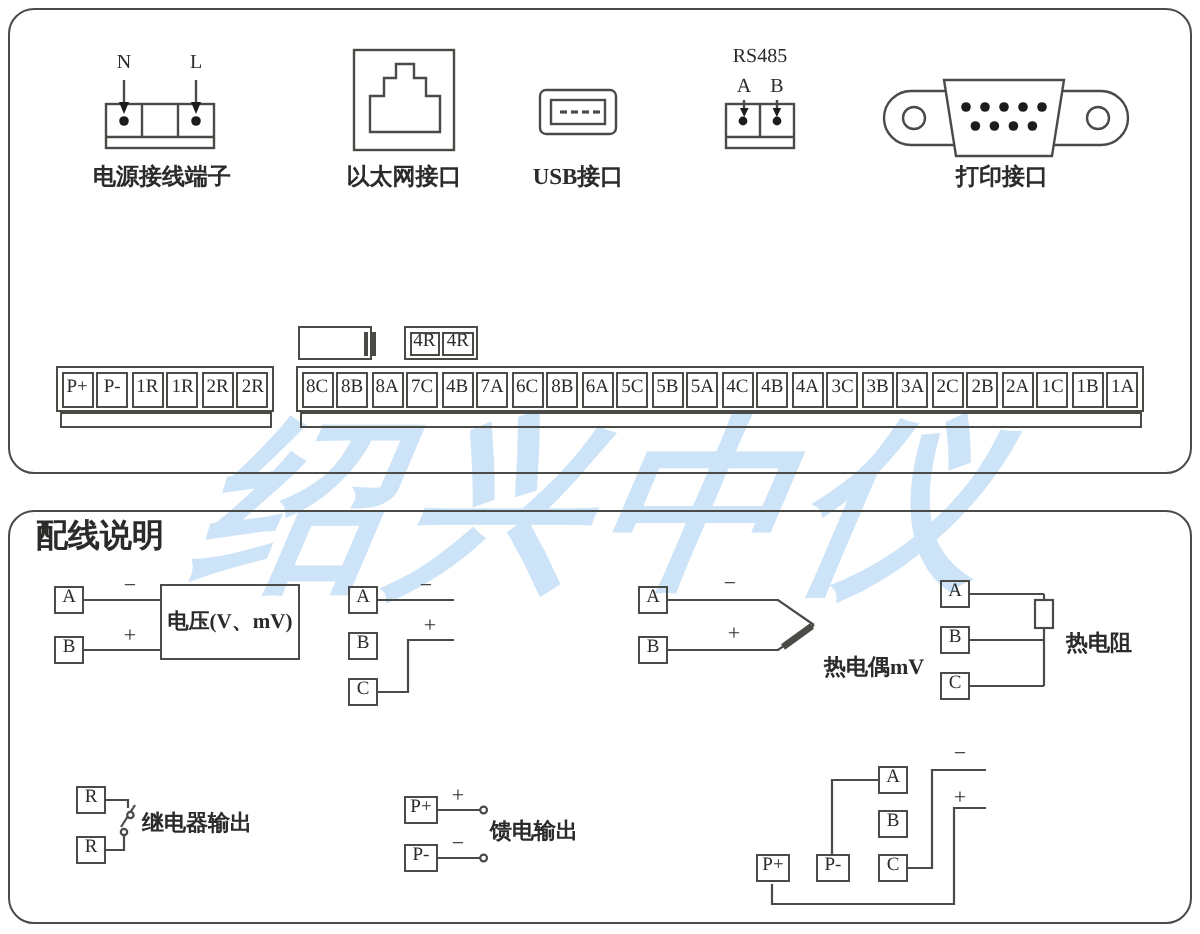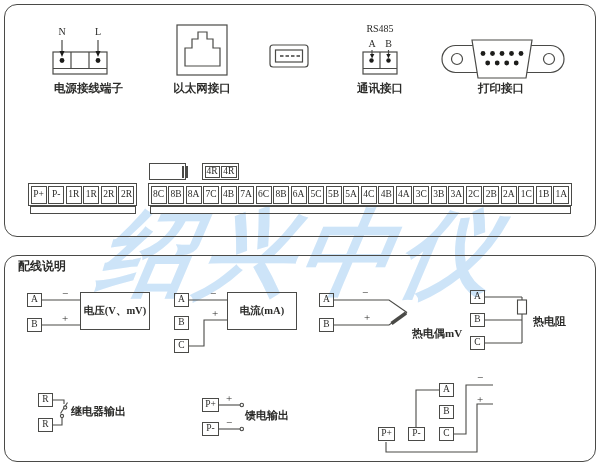--- a/index.html
+++ b/index.html
@@ -116,28 +116,28 @@
       <circle cx="241.8" cy="429" r="1.7" fill="#ffffff"></circle>
 
       <path d="M416 427 V390 H439"></path>
       <path d="M454 434 H466 V385 H493"></path>
       <path d="M386 442 V452 H477 V404 H493"></path>
     </g>
   </svg>
 
   <div class="abs slabel" style="left:56px;top:26px;width:12px;">N</div>
   <div class="abs slabel" style="left:92px;top:26px;width:12px;">L</div>
-  <div class="abs clabel" style="left:39px;top:81px;width:84px;text-align:right;">电源接线端子</div>
+  <div class="abs clabel" style="left:39px;top:81px;width:84px;">电源接线端子</div>
 
   <div class="abs clabel" style="left:160px;top:81px;width:84px;">以太网接口</div>
+  <div class="abs clabel" style="left:247px;top:81px;width:84px;">USB接口</div>
 
   <div class="abs slabel" style="left:362px;top:23px;width:36px;">RS485</div>
   <div class="abs slabel" style="left:366px;top:38px;width:12px;">A</div>
   <div class="abs slabel" style="left:382.5px;top:38px;width:12px;">B</div>
-  <div class="abs clabel" style="left:338px;top:81px;width:84px;">通讯接口</div>
   <div class="abs clabel" style="left:459px;top:81px;width:84px;">打印接口</div>
 
   <div class="abs block" style="left:149px;top:163px;width:37px;height:17px;padding-left:32px;">
       <div class="cell">3R</div>
       <div class="cell">3R</div>
     </div>
   <div class="abs block" style="left:202px;top:163px;width:37px;height:17px;">
       <div class="cell">4R</div>
       <div class="cell">4R</div>
     </div>
@@ -171,34 +171,33 @@
       <div class="cell">2C</div>
       <div class="cell">2B</div>
       <div class="cell">2A</div>
       <div class="cell">1C</div>
       <div class="cell">1B</div>
       <div class="cell">1A</div>
     </div>
   <div class="abs stripbar" style="left:29.5px;top:205.5px;width:106px;height:8px;"></div>
   <div class="abs stripbar" style="left:149.5px;top:205.5px;width:421px;height:8px;"></div>
 
-  <div class="abs clabel" style="left:18px;top:258px;font-size:12px;">配线说明</div>
+  <div class="abs clabel" style="left:18px;top:258px;font-size:16px;">配线说明</div>
 
   <div class="abs tbox" style="left:27px;top:293px;">A</div>
   <div class="abs tbox" style="left:27px;top:318px;">B</div>
   <div class="abs sign" style="left:58px;top:288px;">−</div>
   <div class="abs sign" style="left:58px;top:313px;">+</div>
   <div class="abs bigbox" style="left:80px;top:292px;width:70px;height:38px;">电压(V、mV)</div>
 
   <div class="abs tbox" style="left:174px;top:293px;">A</div>
   <div class="abs tbox" style="left:174px;top:316px;">B</div>
   <div class="abs tbox" style="left:174px;top:339px;">C</div>
   <div class="abs sign" style="left:206px;top:288px;">−</div>
   <div class="abs sign" style="left:208px;top:308px;">+</div>
-  <div class="abs bigbox" style="left:227px;top:292px;width:70px;height:38px;">电流(mA)</div>
 
   <div class="abs tbox" style="left:319px;top:293px;">A</div>
   <div class="abs tbox" style="left:319px;top:318px;">B</div>
   <div class="abs sign" style="left:358px;top:287px;">−</div>
   <div class="abs sign" style="left:360px;top:312px;">+</div>
   <div class="abs sidelabel" style="left:412px;top:306px;margin-top:20px;">热电偶mV</div>
 
   <div class="abs tbox" style="left:470px;top:290px;">A</div>
   <div class="abs tbox" style="left:470px;top:313px;">B</div>
   <div class="abs tbox" style="left:470px;top:336px;">C</div>

